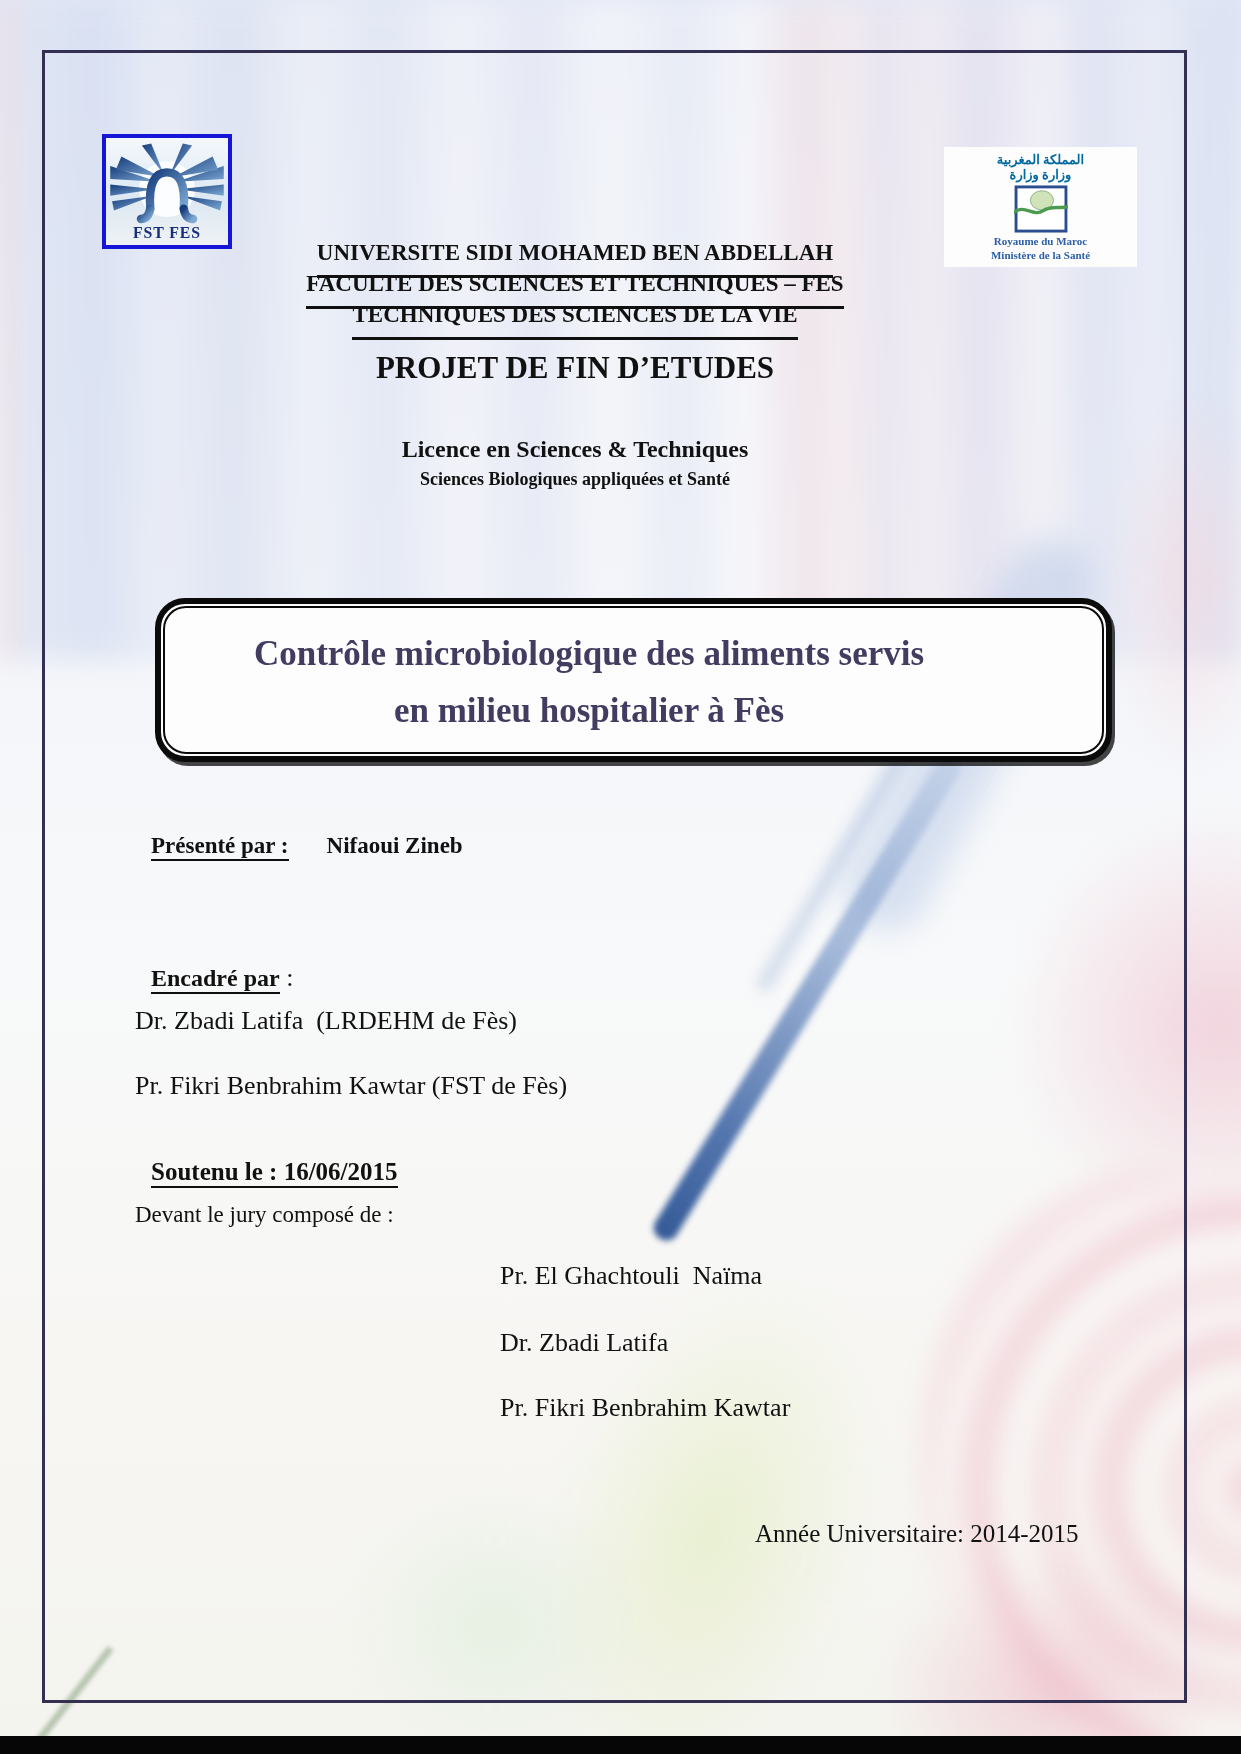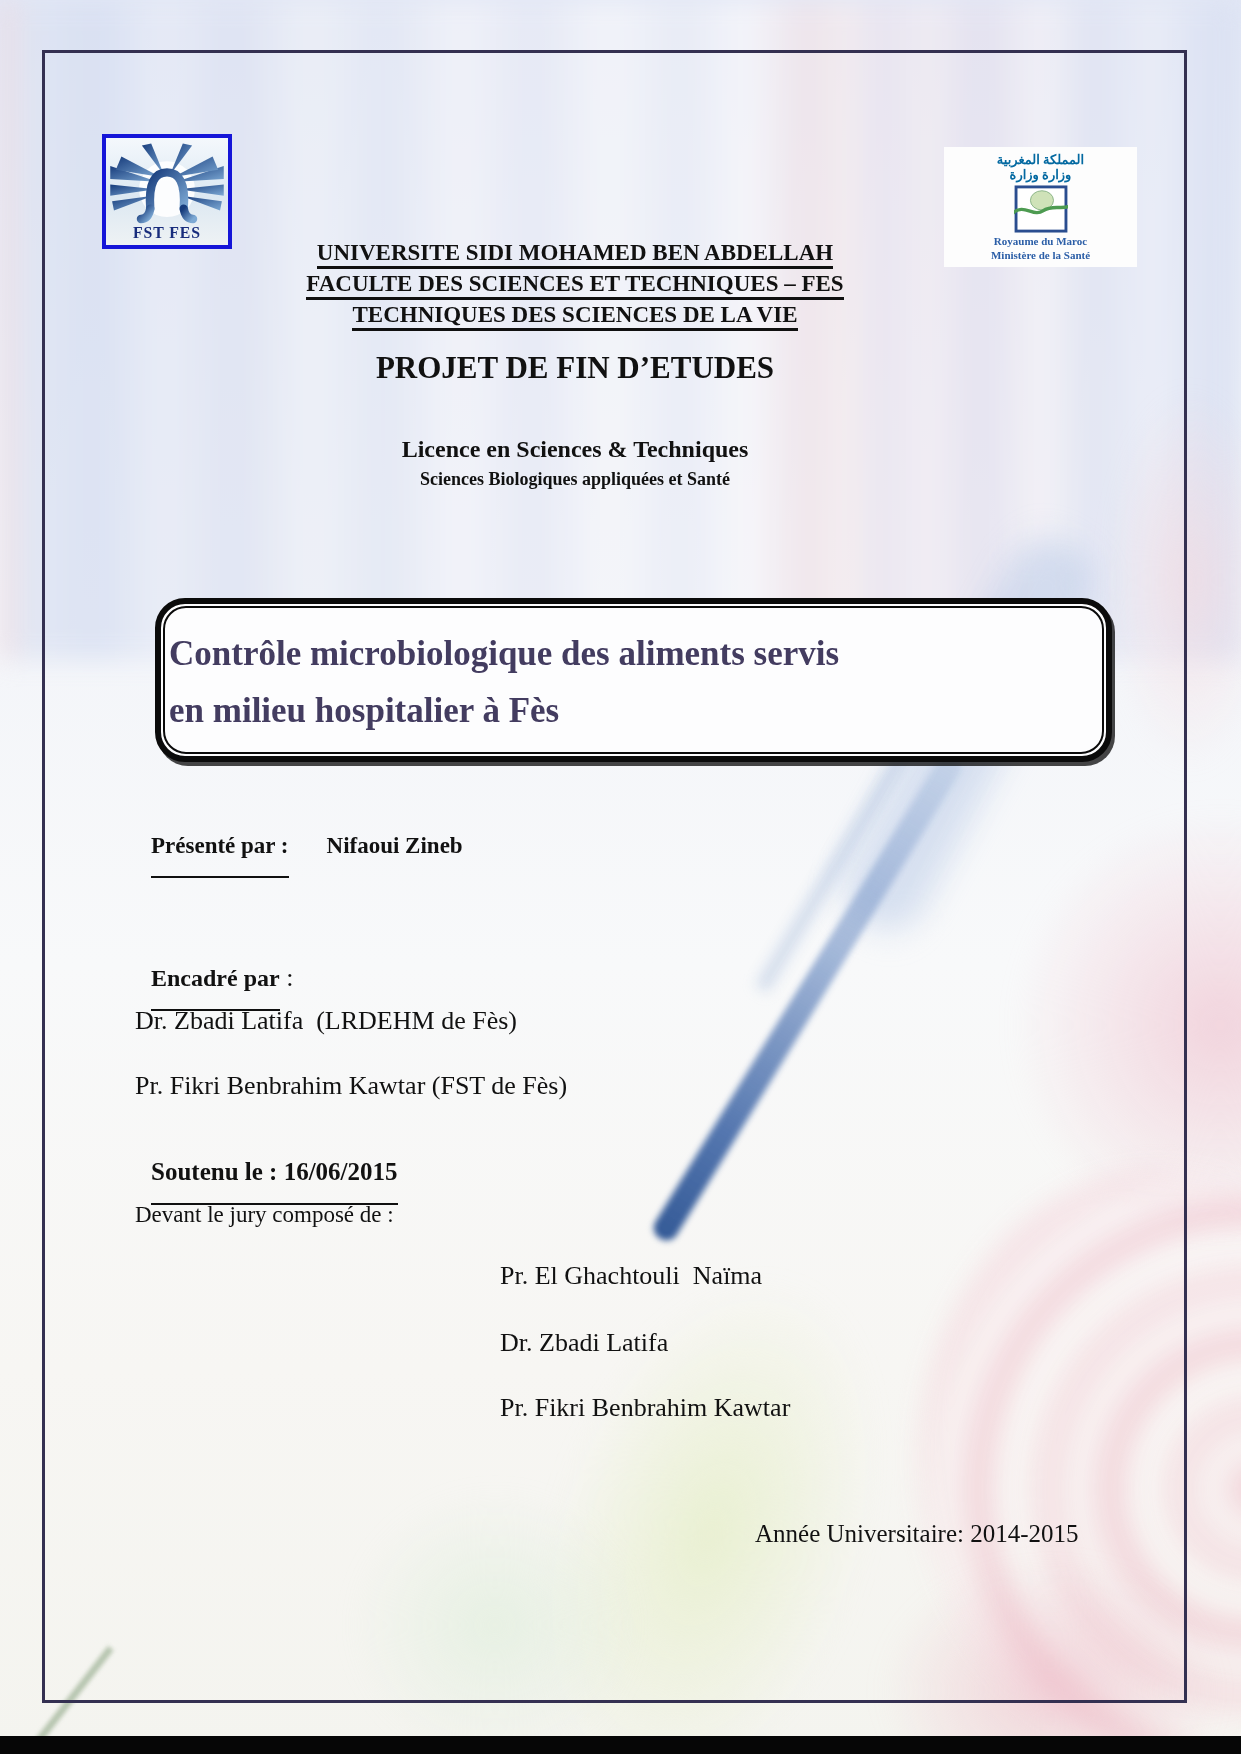--- a/index.html
+++ b/index.html
@@ -50,29 +50,29 @@
     border:4px solid #1515d8;background:linear-gradient(180deg,#f4f8fc 0%,#dce8f2 55%,#eef2f4 100%);margin-left:40px;}
   .fst-logo svg{display:block;width:100%;height:100%;}
   .ministry-logo{position:absolute;left:944px;top:147px;width:193px;height:120px;background:#fdfdfd;
     display:flex;flex-direction:column;align-items:center;justify-content:center;text-align:center;}
   .min-ar{color:#0369a1;font-size:13px;line-height:1.2;font-weight:bold;direction:rtl;}
   .min-fr{color:#2b5ea7;font-size:11px;line-height:1.25;font-weight:bold;}
   .min-emblem{margin:2px 0;}
   
   .cline{position:absolute;left:0;width:1150px;text-align:center;white-space:pre-wrap;}
   .hdr{font-weight:bold;font-size:23px;}
-  .ul{border-bottom:3px solid #101010;padding-bottom:1px;}
-  .ul2{border-bottom:2.5px solid #101010;padding-bottom:18px;}
+  .ul{border-bottom:3px solid #101010;padding-bottom:10px;}
+  .ul2{border-bottom:2.5px solid #101010;padding-bottom:1px;}
   .projet{font-weight:bold;font-size:31px;}
   .degree{font-weight:bold;font-size:24px;margin-top:17px;}
   .spec{font-weight:bold;font-size:18px;}
   .title-box{position:absolute;left:155px;top:598px;width:945px;height:152px;
     border:6px solid #0b0b0b;border-radius:30px;background:#fdfdfe;box-shadow:3px 4px 0 rgba(8,8,8,.75);}
   .title-inner{position:absolute;inset:2px;border:2px solid #0b0b0b;border-radius:23px;}
-  .title-text{position:absolute;left:4px;top:17px;width:840px;text-align:left;
+  .title-text{position:absolute;left:4px;top:17px;width:840px;text-align:center;
     font-weight:bold;font-size:35px;line-height:57px;color:#433c60;}
   .line{position:absolute;white-space:pre-wrap;}
   .lbl{font-weight:bold;font-size:23px;}
   .body26{font-size:26px;}
   .body23{font-size:23px;}
   .bold25{font-weight:bold;font-size:25px;}
 </style>
 </head>
 <body>
 

